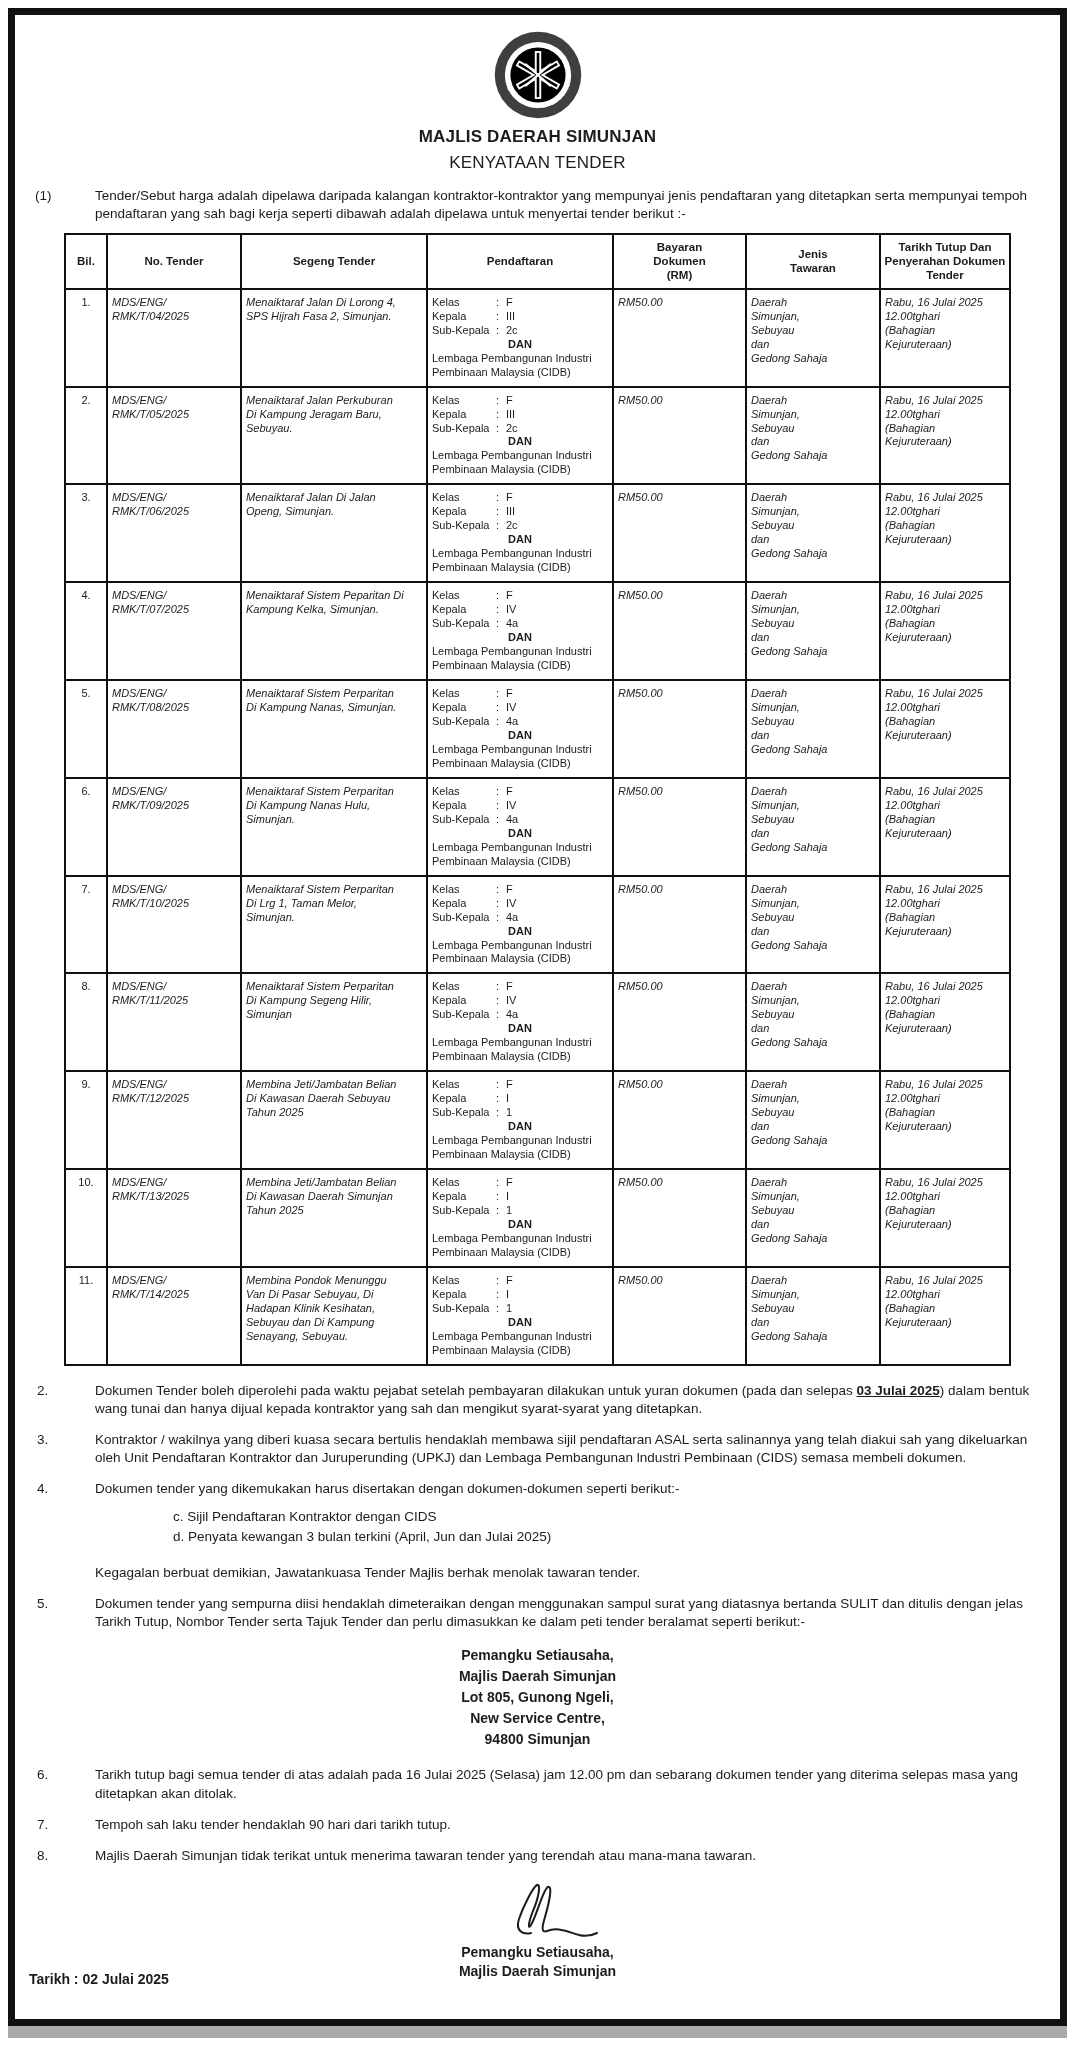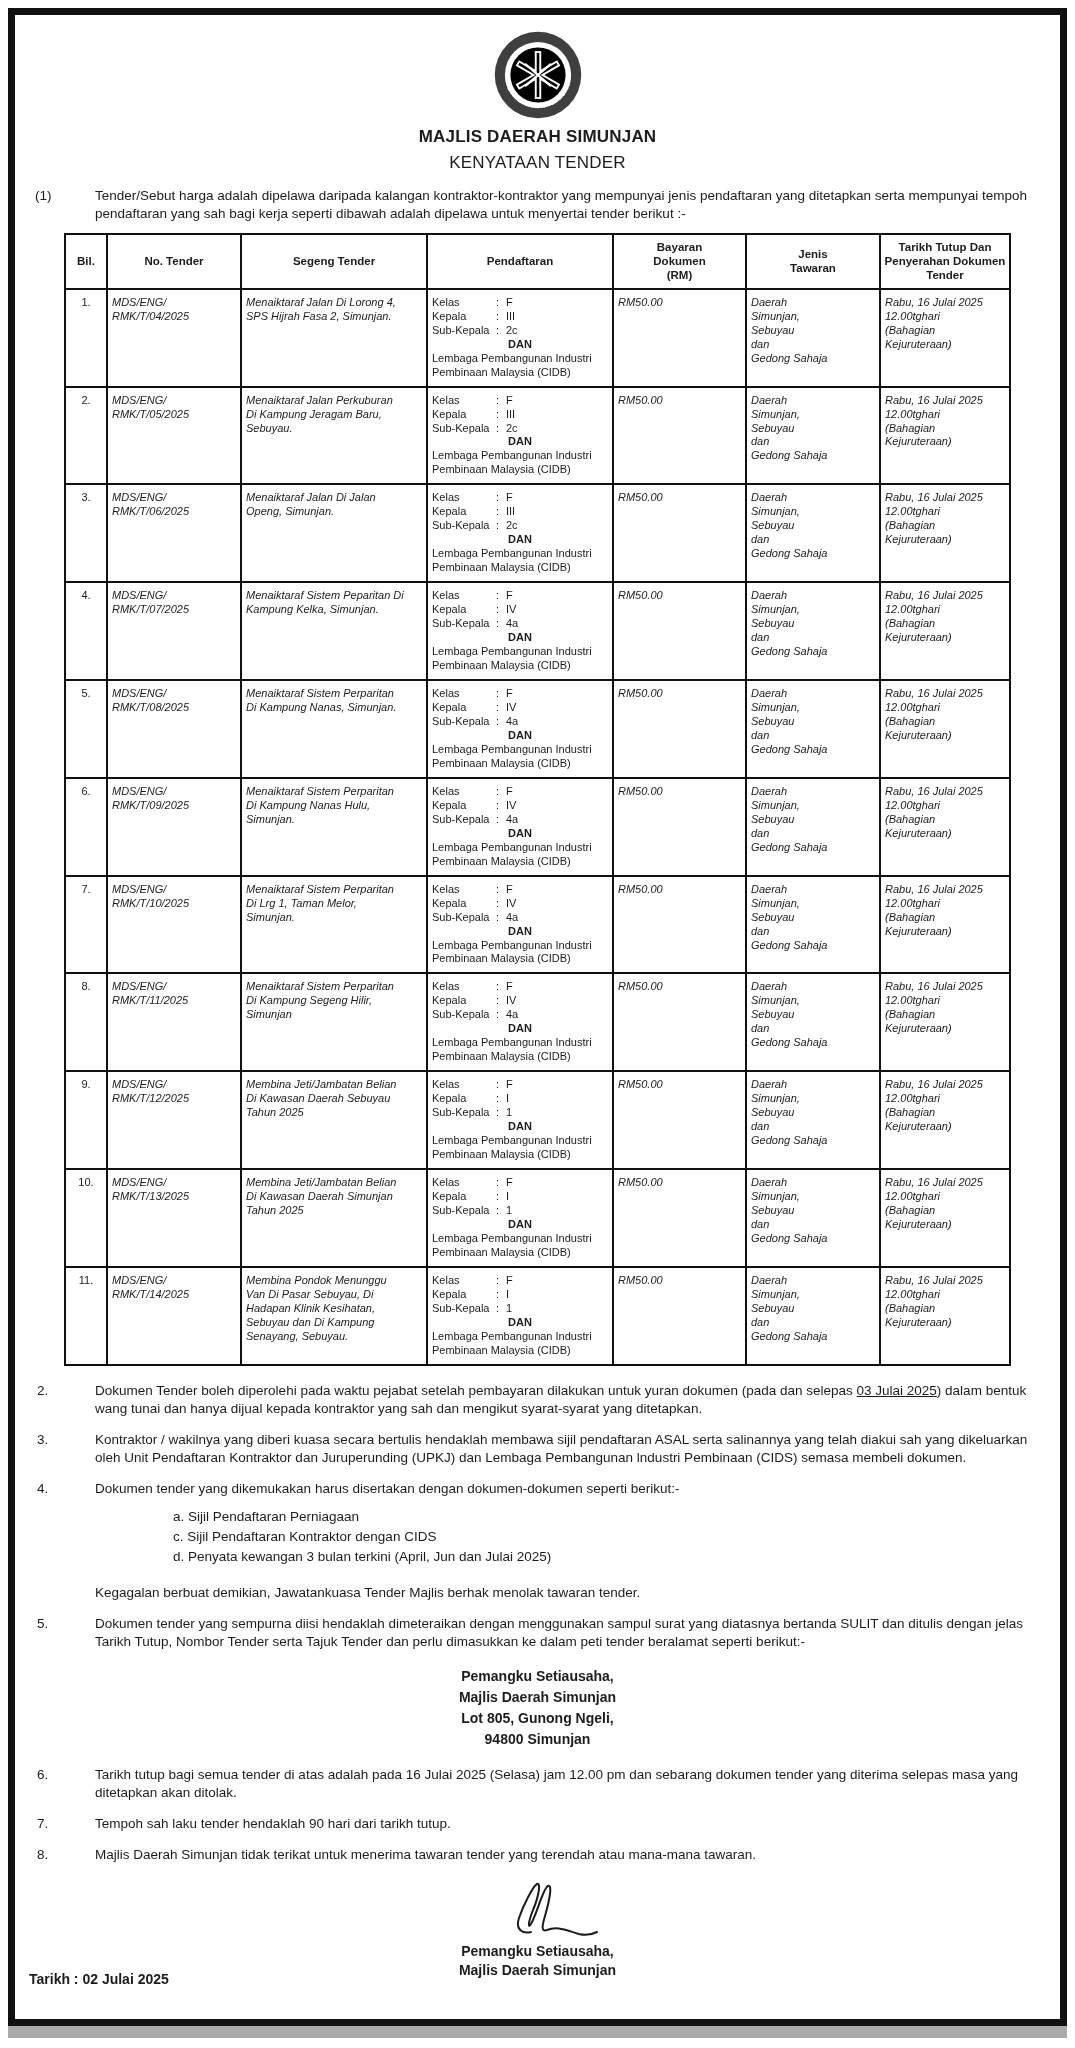--- a/index.html
+++ b/index.html
@@ -46,21 +46,21 @@
   .reg-colon { width:10px; flex:none; }
   .reg-val { flex:1; }
   .reg-dan { text-align:center; font-weight:bold; }
   .reg-lembaga { text-align:left; white-space:pre-line; }
 
   
   .paras { margin-top:16px; font-size:13.5px; line-height:1.34; }
   .para { display:flex; margin-bottom:13px; }
   .para .num { width:62px; flex:none; padding-left:4px; }
   .para .body { flex:1; padding-right:4px; }
-  .hl { font-weight:normal; text-decoration:underline; }
+  .hl { font-weight:bold; text-decoration:underline; }
   .doc-list { margin:10px 0 0 78px; }
   .doc-list div { margin-bottom:2px; }
   .note-line { margin-top:18px; }
   .address { text-align:center; font-weight:bold; font-size:14px; line-height:1.5; margin:14px 0 16px; }
 
   
   .sig-block { text-align:center; margin-top:16px; }
   .sig-svg { display:block; margin:0 auto; }
   .sig-line { font-weight:bold; font-size:14px; line-height:1.35; }
   .footer-date { position:absolute; left:14px; bottom:32px; font-weight:bold; font-size:14px; }
@@ -589,37 +589,37 @@
     <div class="para">
       <div class="num">3.</div>
       <div class="body">Kontraktor / wakilnya yang diberi kuasa secara bertulis hendaklah membawa sijil pendaftaran ASAL serta salinannya yang telah diakui sah yang dikeluarkan oleh Unit Pendaftaran Kontraktor dan Juruperunding (UPKJ) dan Lembaga Pembangunan lndustri Pembinaan (CIDS) semasa membeli dokumen.</div>
     </div>
 
     <div class="para">
       <div class="num">4.</div>
       <div class="body">
         <span>Dokumen tender yang dikemukakan harus disertakan dengan dokumen-dokumen seperti berikut:-</span>
         <div class="doc-list">
-            <div>a. Sijil Pendaftaran Perniagaan</div>
             <div>c. Sijil Pendaftaran Kontraktor dengan CIDS</div>
             <div>d. Penyata kewangan 3 bulan terkini (April, Jun dan Julai 2025)</div>
           </div>
         <div class="note-line">Kegagalan berbuat demikian, Jawatankuasa Tender Majlis berhak menolak tawaran tender.</div>
       </div>
     </div>
 
     <div class="para">
       <div class="num">5.</div>
       <div class="body">Dokumen tender yang sempurna diisi hendaklah dimeteraikan dengan menggunakan sampul surat yang diatasnya bertanda SULIT dan ditulis dengan jelas Tarikh Tutup, Nombor Tender serta Tajuk Tender dan perlu dimasukkan ke dalam peti tender beralamat seperti berikut:-</div>
     </div>
 
     <div class="address">
       <div>Pemangku Setiausaha,</div>
       <div>Majlis Daerah Simunjan</div>
       <div>Lot 805, Gunong Ngeli,</div>
+      <div>New Service Centre,</div>
       <div>94800 Simunjan</div>
     </div>
 
     <div class="para">
       <div class="num">6.</div>
       <div class="body">Tarikh tutup bagi semua tender di atas adalah pada 16 Julai 2025 (Selasa) jam 12.00 pm dan sebarang dokumen tender yang  diterima selepas masa yang ditetapkan akan ditolak.</div>
     </div>
 
     <div class="para">
       <div class="num">7.</div>

